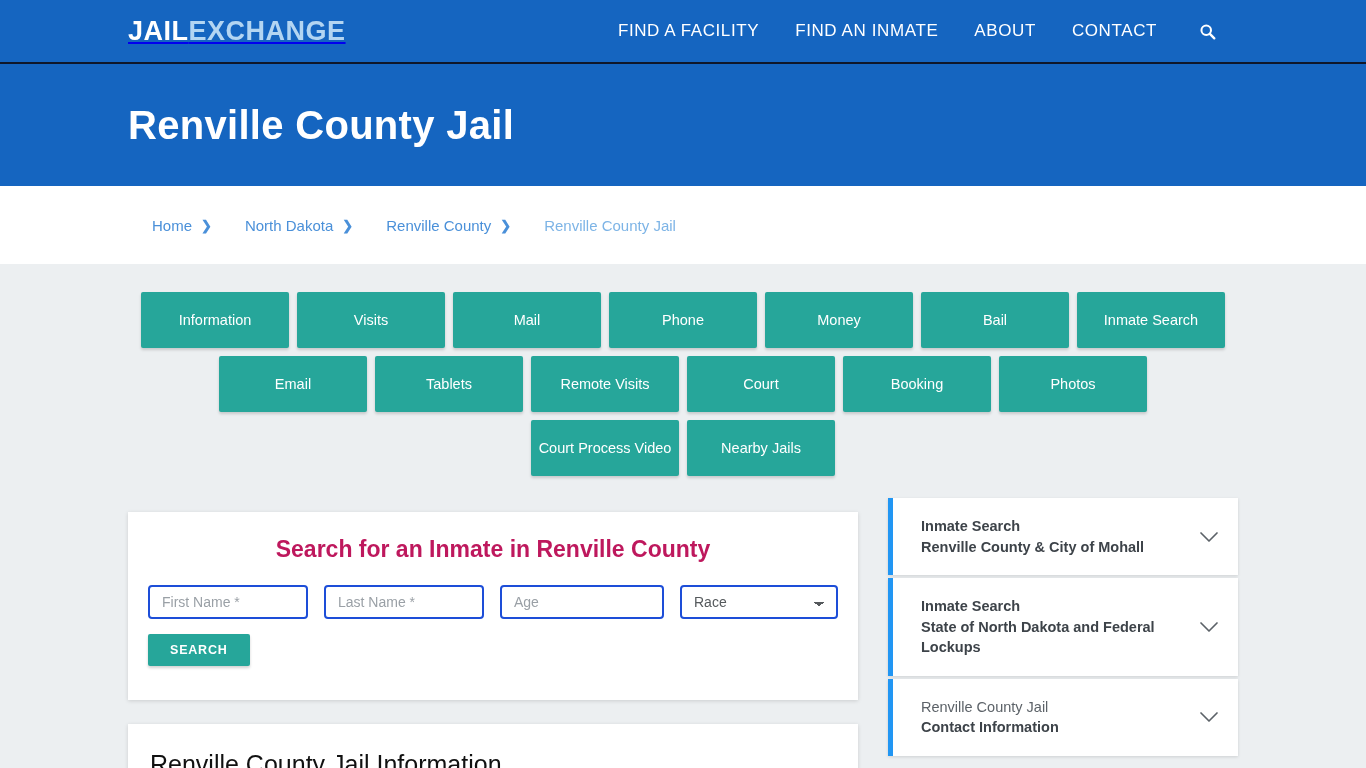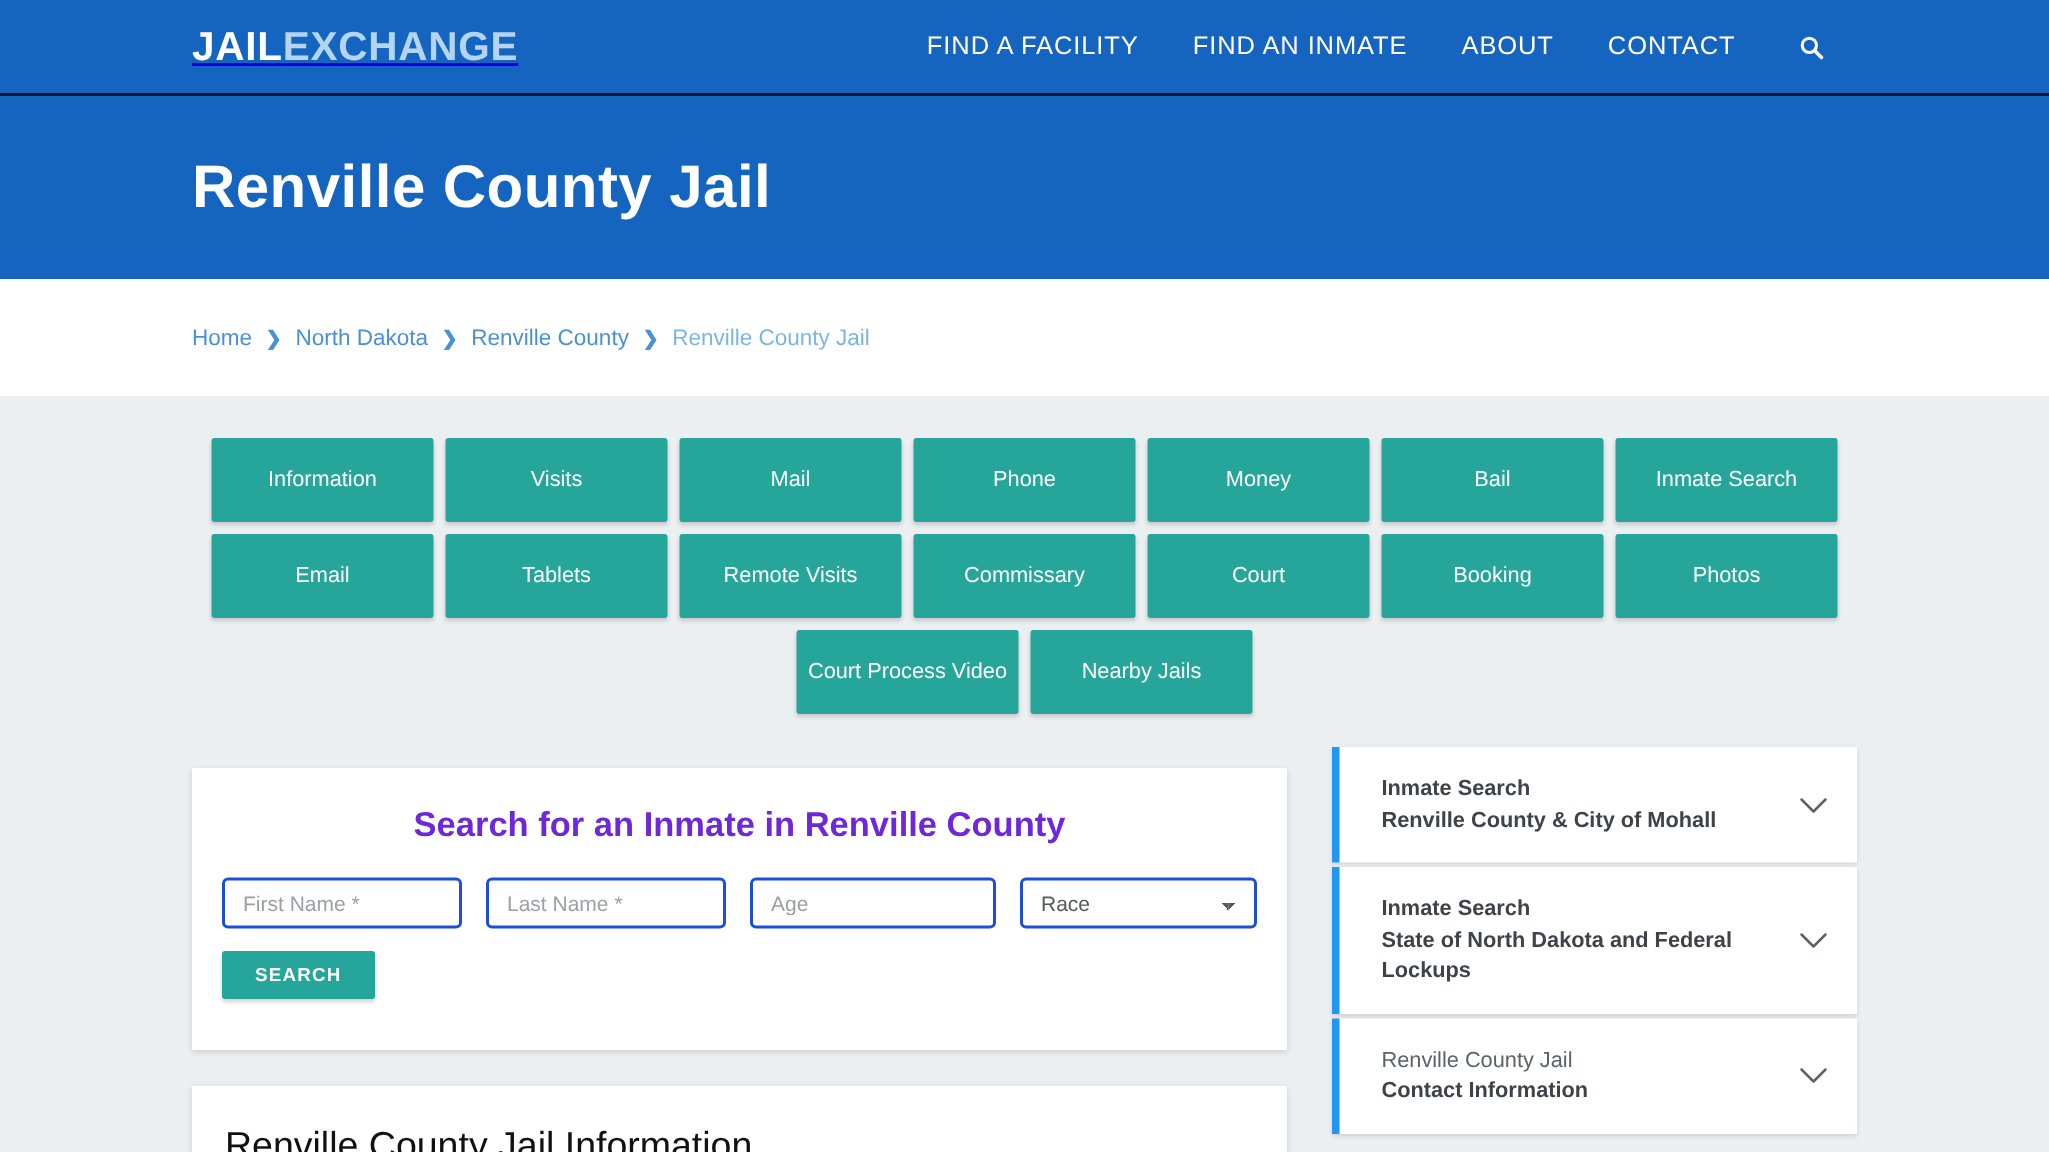--- a/index.html
+++ b/index.html
@@ -82,20 +82,21 @@
     display: flex;
     align-items: center;
     gap: 9px;
     font-size: 15px;
   }
   .crumb {
     color: #4a90d9;
     text-decoration: none;
     cursor: pointer;
     white-space: nowrap;
+    margin-left: 24px;
   }
   .crumb.current { color: #7db4e6; cursor: default; }
   .crumb-sep {
     color: #4a90d9;
     font-size: 13px;
     font-weight: bold;
     line-height: 1;
     display: flex;
     align-items: center;
   }
@@ -141,21 +142,21 @@
   .card {
     background: #ffffff;
     box-shadow: 0 1px 4px rgba(0,0,0,0.14);
   }
 
   .search-card { padding: 24px 20px 34px 20px; }
   .search-card-title {
     text-align: center;
     font-size: 23px;
     font-weight: bold;
-    color: #6d28d9;
+    color: #be185d;
     margin-bottom: 22px;
   }
   .search-fields { display: flex; gap: 16px; }
   .field {
     height: 34px;
     border: 2px solid #1d4ed8;
     border-radius: 4px;
     background: #ffffff;
     font-family: "Liberation Sans", sans-serif;
     font-size: 14px;
@@ -265,21 +266,20 @@
       <button class="teal-btn">Mail</button>
       <button class="teal-btn">Phone</button>
       <button class="teal-btn">Money</button>
       <button class="teal-btn">Bail</button>
       <button class="teal-btn">Inmate Search</button>
     </div>
     <div class="btn-row">
       <button class="teal-btn">Email</button>
       <button class="teal-btn">Tablets</button>
       <button class="teal-btn">Remote Visits</button>
-      <button class="teal-btn">Commissary</button>
       <button class="teal-btn">Court</button>
       <button class="teal-btn">Booking</button>
       <button class="teal-btn">Photos</button>
     </div>
     <div class="btn-row">
       <button class="teal-btn">Court Process Video</button>
       <button class="teal-btn">Nearby Jails</button>
     </div>
   </div>
 

